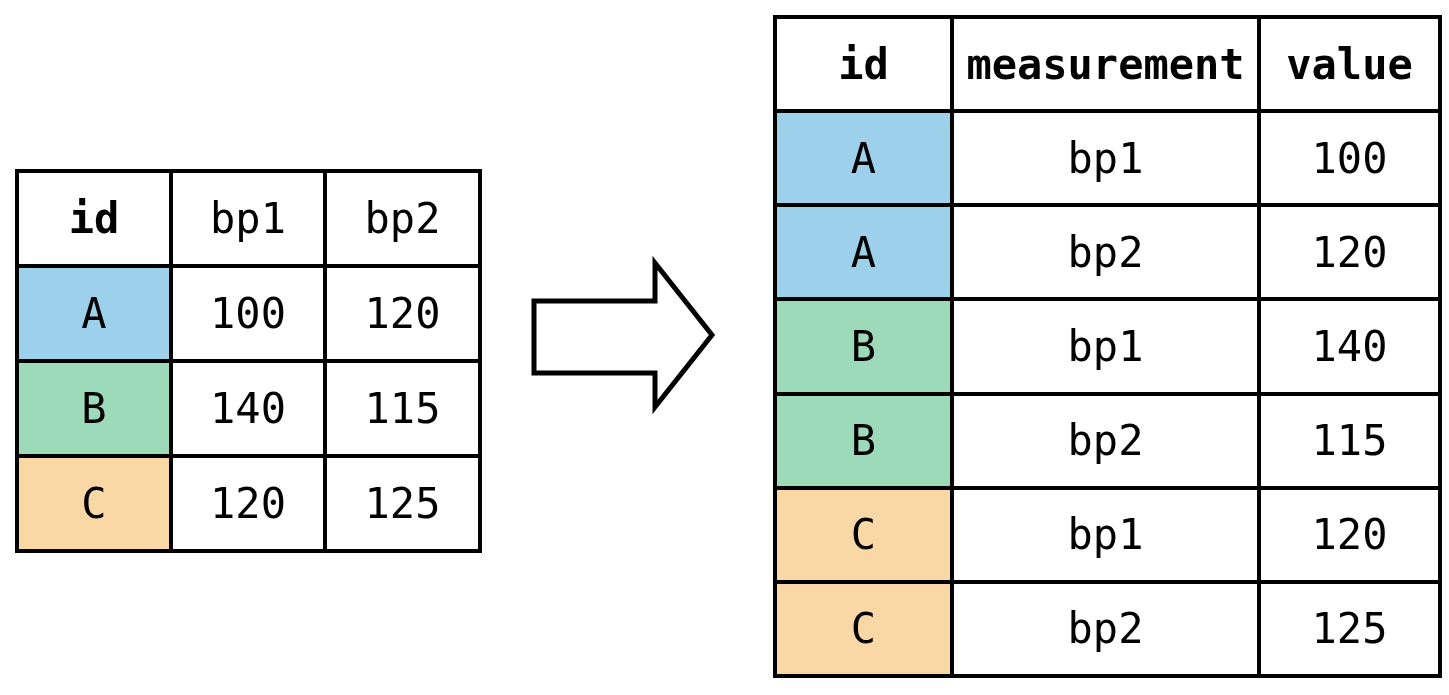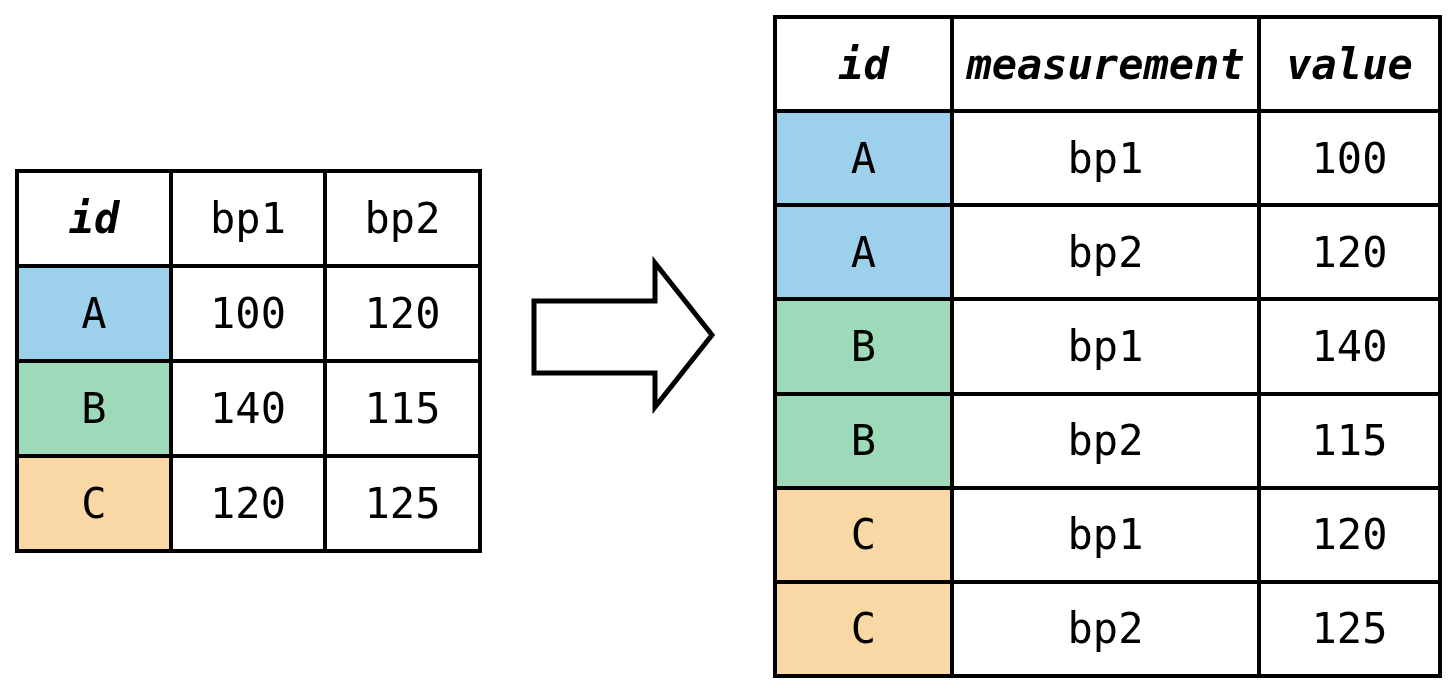--- a/index.html
+++ b/index.html
@@ -27,21 +27,21 @@
     background: #fff;
   }
   table.dtable td, table.dtable th {
     border: 4px solid var(--border_black);
     text-align: center;
     vertical-align: middle;
     font-size: 42px;
     font-weight: normal;
     overflow: hidden;
   }
-  table.dtable th.hdr-bold { font-weight: bold; font-style: italic; }
+  table.dtable th.hdr-bold { font-weight: bold; }
   .wide-table { left: 15px; top: 169px; width: 463px; height: 380px; }
   .wide-table tr { height: 95px; }
   .long-table { left: 773px; top: 15px; width: 665px; height: 663px; }
   .long-table tr { height: 94px; }
   .row-a { background: var(--a_blue); }
   .row-b { background: var(--b_green); }
   .row-c { background: var(--c_orange); }
   .arrow-wrap {
     position: absolute;
     left: 529px;

